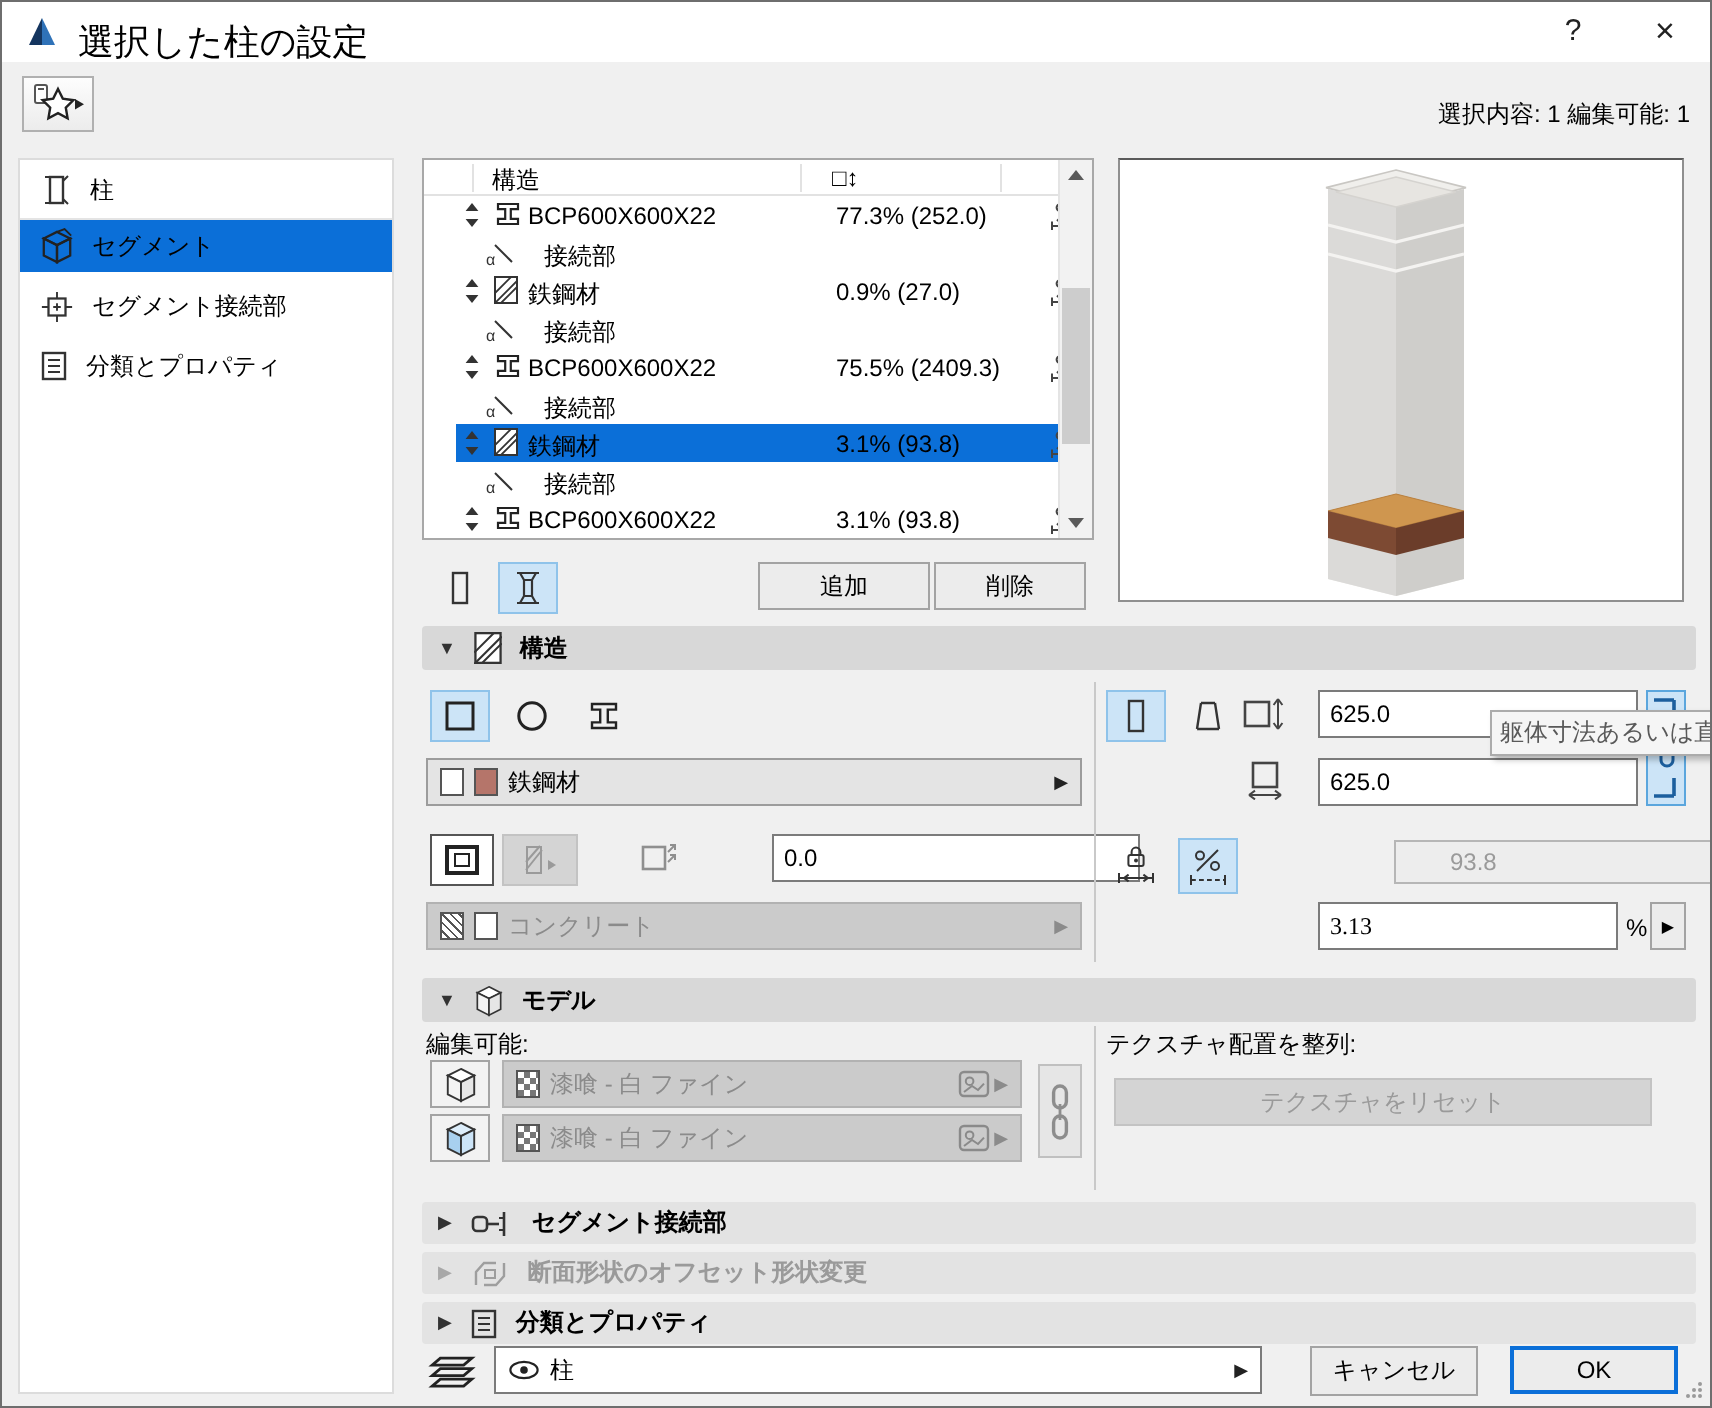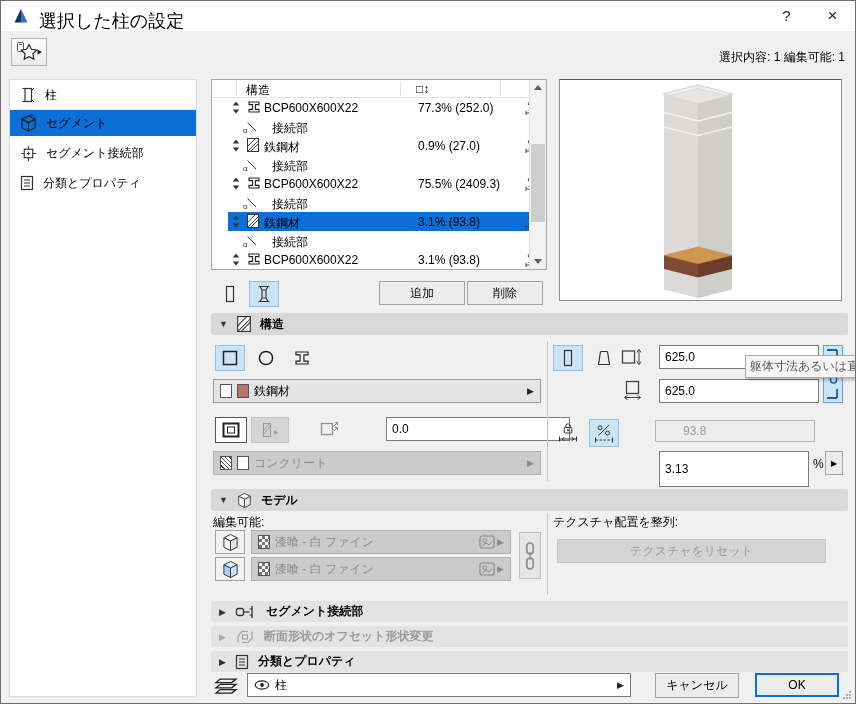--- a/index.html
+++ b/index.html
@@ -495,23 +495,23 @@
     <svg width="20" height="20">
         <use href="#i-lockdim"></use>
       </svg>
   </div>
   <div class="toggle sel" style="left:588px;top:418px;width:30px;height:28px">
     <svg width="20" height="20">
         <use href="#i-pcttog"></use>
       </svg>
   </div>
 
-  <input class="input dis" style="left: 654px; top: 419px; width: 160px; height: 22px; padding-left: 27px;" readonly="" value="93.8">
-
-  <input class="input" style="left: 658px; top: 450px; width: 150px; height: 36px;" value="3.13">
+  <input class="input dis" style="left: 696px; top: 419px; width: 160px; height: 22px; padding-left: 27px;" readonly="" value="93.8">
+
+  <input class="input" style="left: 658px; top: 450px; width: 150px; height: 24px; font-family: Liberation Serif, serif;" value="3.13">
   <span class="label" style="left:812px;top:456px">%</span>
   <div class="btn" style="left:824px;top:450px;width:18px;height:24px;font-size:8px">▶</div>
 
   <div class="secbar" style="top:488px">
     <span class="tri">▼</span>
     <svg width="15" height="17">
         <use href="#i-cube"></use>
       </svg>
     <span>モデル</span>
   </div>

